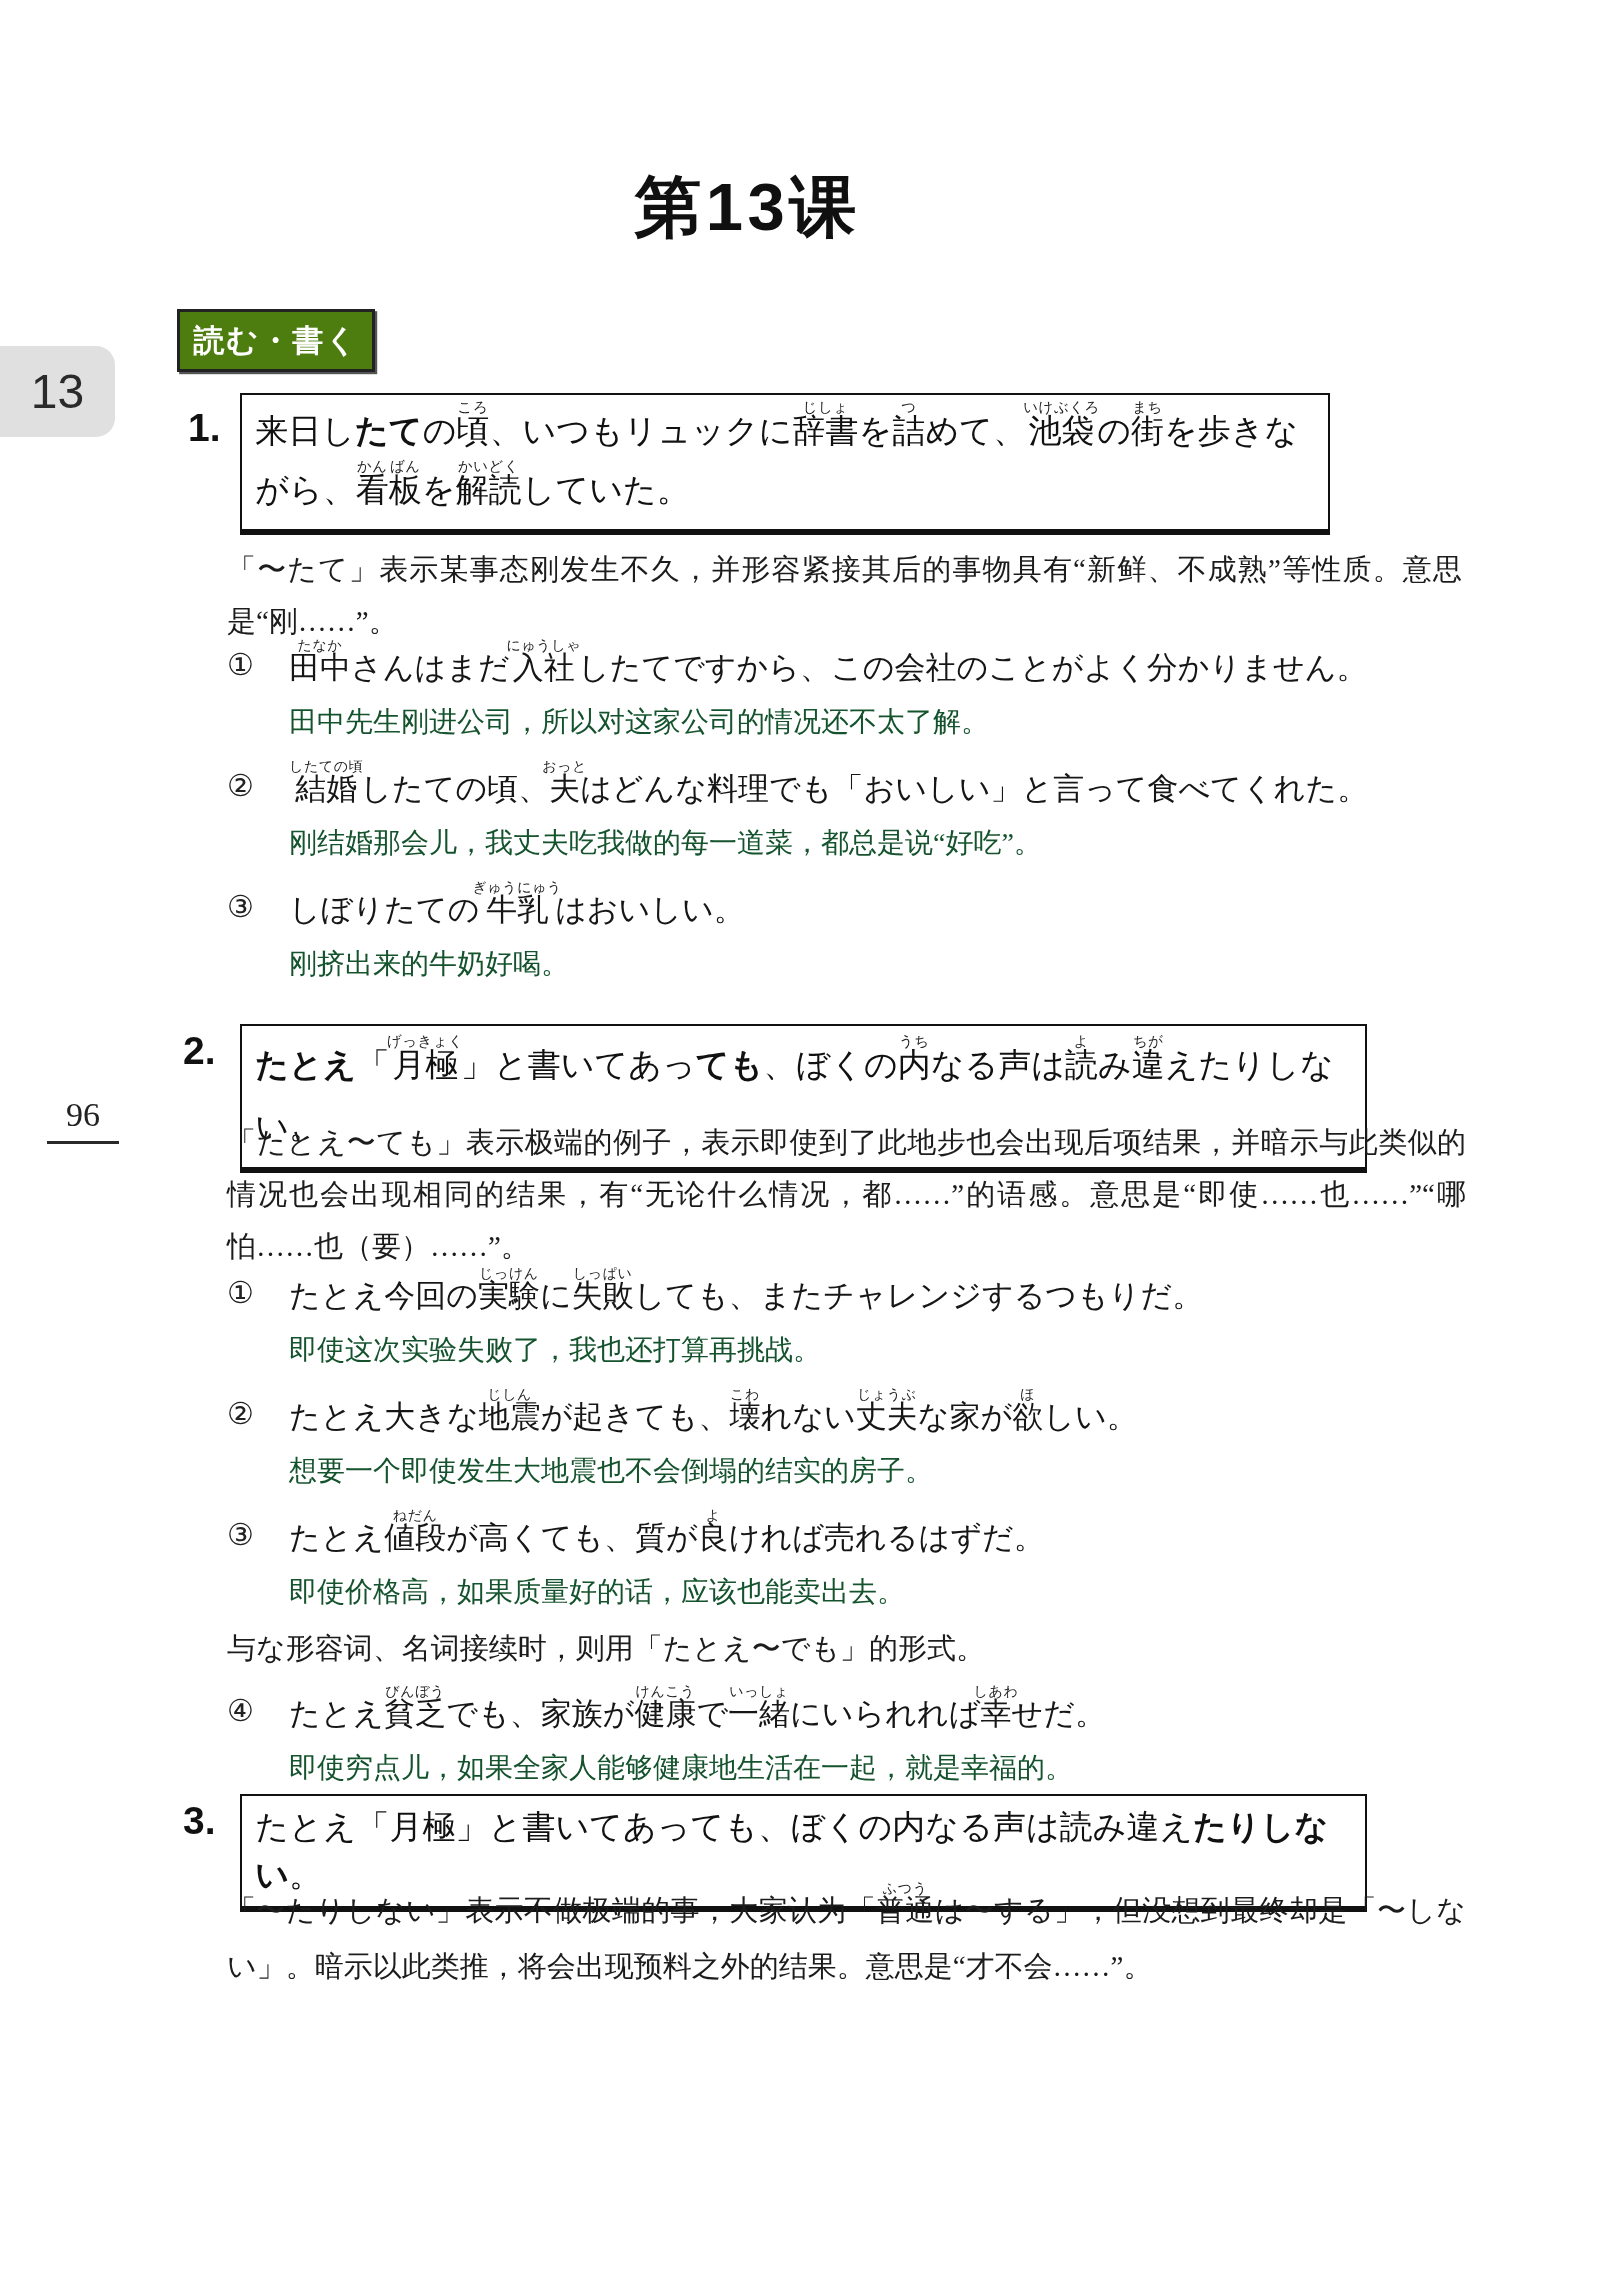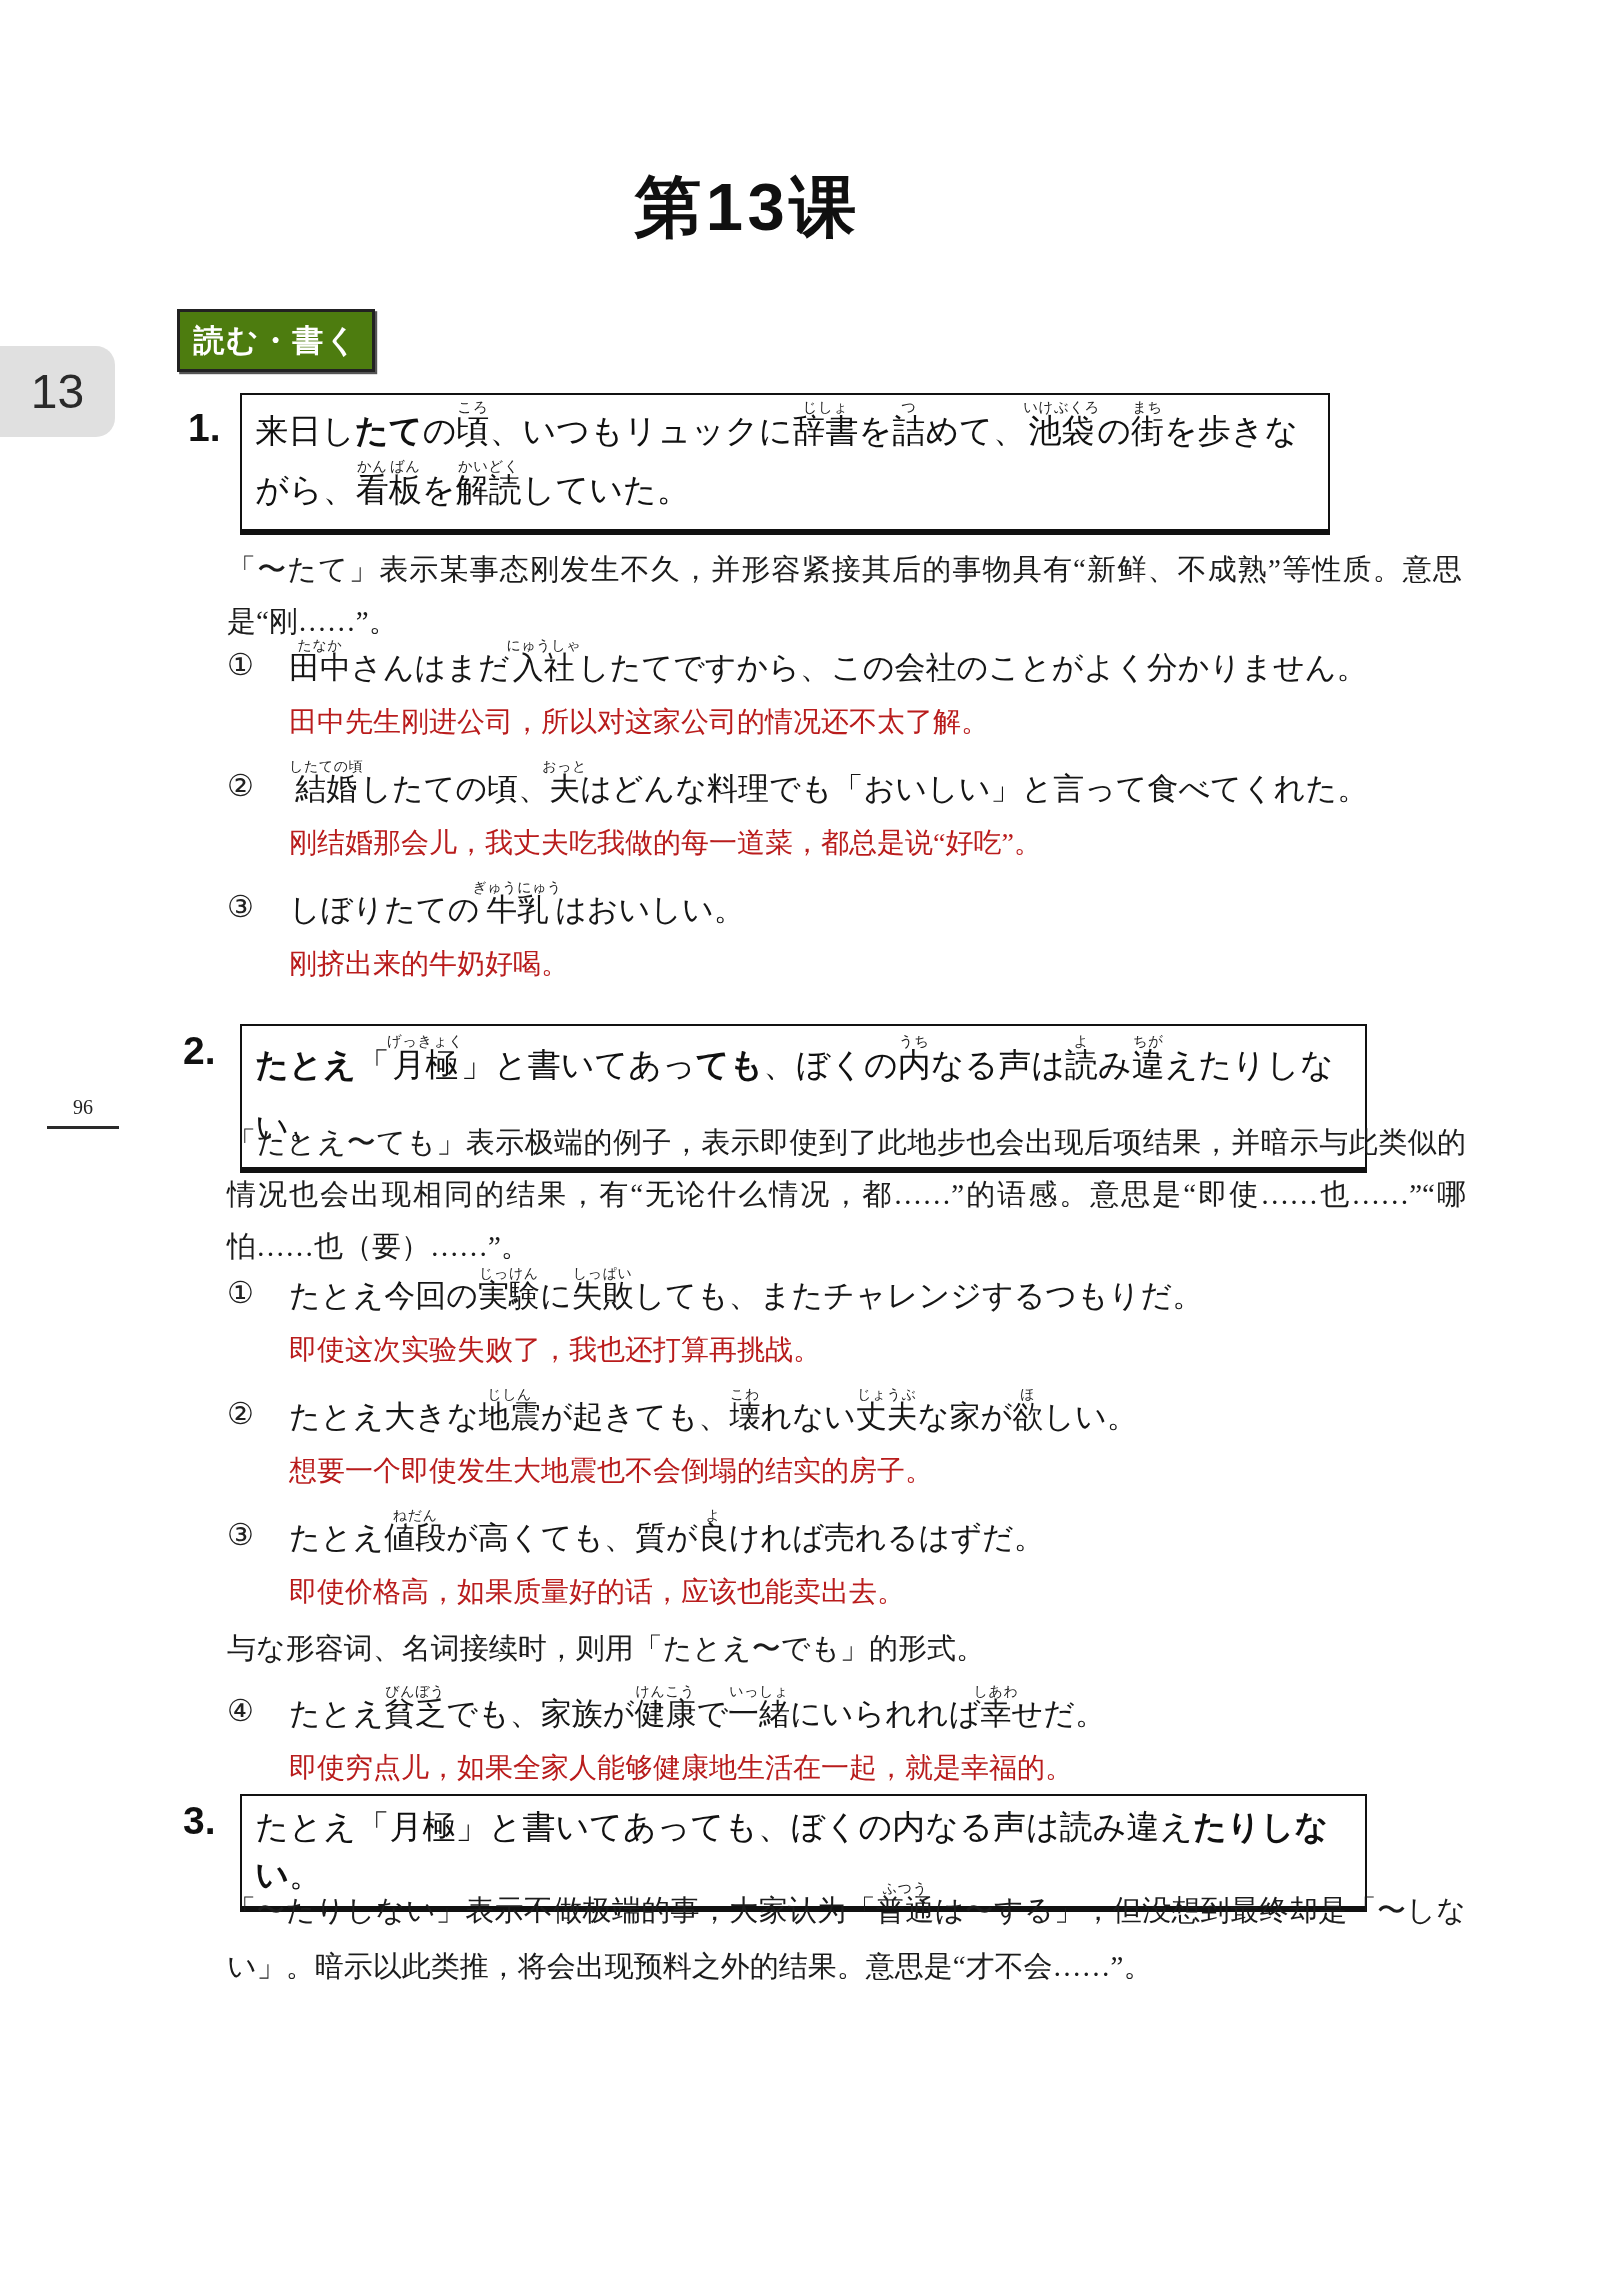--- a/index.html
+++ b/index.html
@@ -23,21 +23,21 @@
   }
   .tab13{
     position:absolute;left:0;top:346px;width:115px;height:91px;
     background:#e0e0e0;border-radius:0 19px 19px 0;
     display:flex;align-items:center;justify-content:center;
     font-family:"Liberation Sans","DejaVu Sans",sans-serif;
     font-size:48px;color:#2a2a2a;
   }
   .pagenum{
     position:absolute;left:47px;top:1096px;width:72px;text-align:center;
-    font-size:20px;padding-bottom:6.7px;border-bottom:3.9px solid #2a2a2a;color:#222;
+    font-size:34px;padding-bottom:6.7px;border-bottom:3.9px solid #2a2a2a;color:#222;
   }
   .sec-label{
     position:absolute;font-family:"Liberation Sans","DejaVu Sans",sans-serif;
     font-weight:800;font-size:39px;color:#111;
   }
   #sec1-label{left:188px;top:406px;}
   #sec2-label{left:183px;top:1029px;}
   #sec3-label{left:183px;top:1799px;}
   .ex-box{
     position:absolute;box-sizing:border-box;border:2.8px solid #111;
@@ -53,21 +53,21 @@
   #sec1-expl{left:227px;top:543px;width:1235px;}
   #sec2-expl{left:227px;top:1116px;width:1239px;}
   #sec3-expl{left:227px;top:1881px;width:1239px;line-height:56px;}
   .items{position:absolute;width:1235px;}
   #sec1-items{left:227px;top:638px;}
   #sec2-items{left:227px;top:1266px;}
   .item{display:flex;align-items:flex-start;margin-bottom:13.3px;}
   .marker{flex:0 0 62px;width:62px;font-size:30px;line-height:53px;color:#222;}
   .content{flex:1;}
   .ja{font-size:31px;line-height:53px;color:#161616;}
-  .zh{font-size:28px;line-height:37px;margin:9px 0 5.6px;color:#b91c1c;font-family:Liberation Serif, serif;}
+  .zh{font-size:28px;line-height:37px;margin:9px 0 5.6px;color:#14532d;font-family:Liberation Serif, serif;}
   .note{font-size:29px;line-height:39px;margin:3.3px 0 16.7px;color:#1c1c1c;}
   ruby{ruby-align:center;}
   rt{font-size:14px;letter-spacing:0.6px;color:#222;font-family:"Liberation Serif","DejaVu Serif",serif;}
   .ex-box rt{font-size:14.4px;}
   .bd{font-family:"Liberation Sans","DejaVu Sans",sans-serif;font-weight:700;}
 </style>
 </head>
 <body>
 
 <div class="title">第13课</div>

